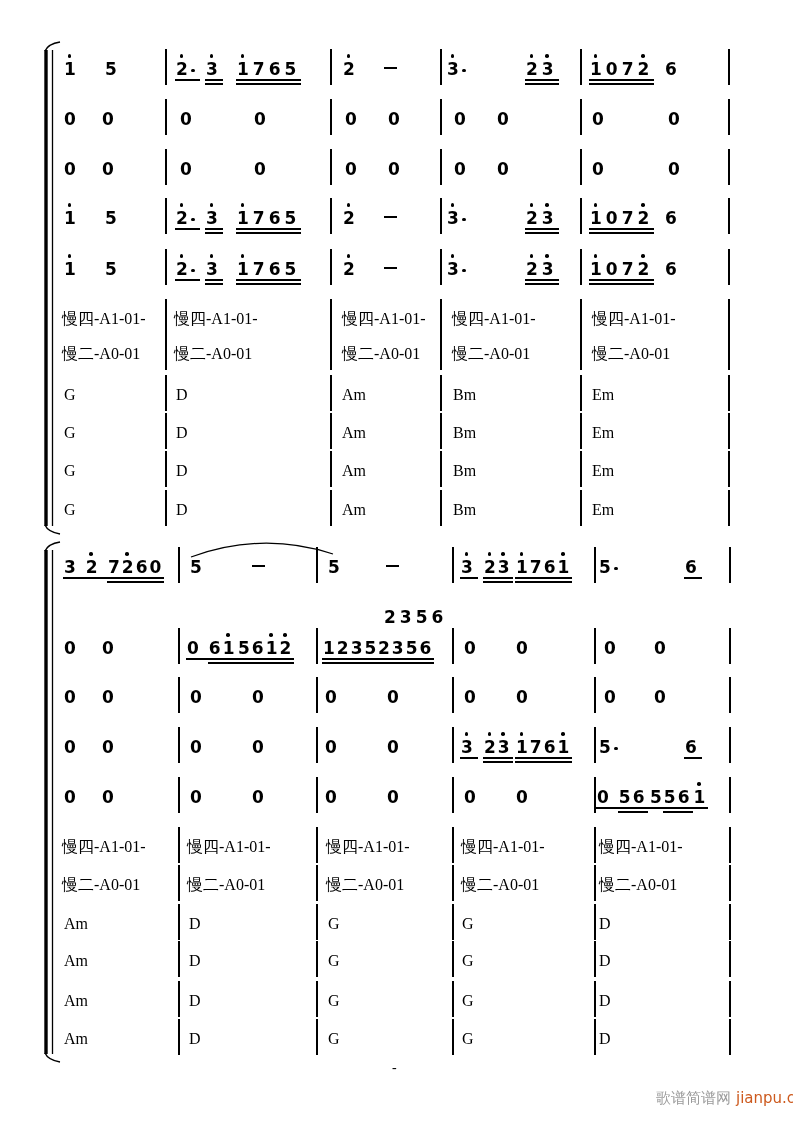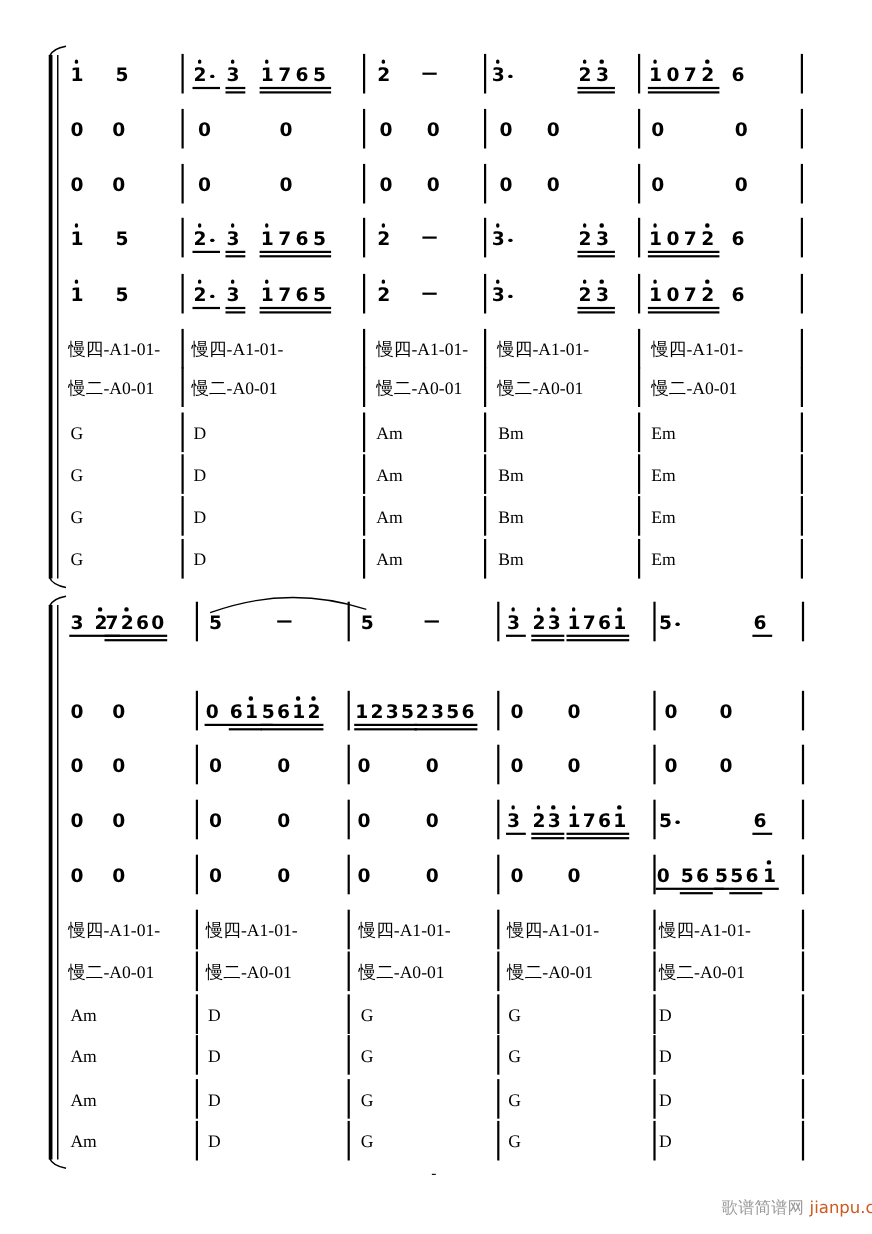--- a/index.html
+++ b/index.html
@@ -188,36 +188,39 @@
         <span class="cell" style="left: 453px;">Bm</span>
         <span class="cell" style="left: 592px;">Em</span>
       </div>
       <div class="bar" style="left: 165px; top: 490px;"></div>
       <div class="bar" style="left: 330px; top: 490px;"></div>
       <div class="bar" style="left: 440px; top: 490px;"></div>
       <div class="bar" style="left: 580px; top: 490px;"></div>
       <div class="bar" style="left: 728px; top: 490px;"></div>
       <div class="row notes" style="top: 557px;">
         <span class="cell" style="left: 64px;"><span class="grp sp-w"><span class="tok it">3</span><span class="tok it">2<div class="hdot"></div></span><div class="ul" style="bottom: -2px;"></div></span></span>
-        <span class="cell" style="left: 96px;"><span class="grp sp-t"><span class="tok it">7</span><span class="tok it">2<div class="hdot"></div></span><span class="tok it">6</span><span class="tok it">0</span><div class="ul" style="bottom: -2px;"></div><div class="ul" style="bottom: -6px;"></div></span></span>
+        <span class="cell" style="left: 108px;"><span class="grp sp-t"><span class="tok it">7</span><span class="tok it">2<div class="hdot"></div></span><span class="tok it">6</span><span class="tok it">0</span><div class="ul" style="bottom: -2px;"></div><div class="ul" style="bottom: -6px;"></div></span></span>
         <span class="cell" style="left: 190px;"><span class="grp sp-n"><span class="tok it">5</span></span></span>
         <span class="cell" style="left: 252px;"><span class="grp sp-n"><span class="dash it"></span></span></span>
         <span class="cell" style="left: 328px;"><span class="grp sp-n"><span class="tok it">5</span></span></span>
         <span class="cell" style="left: 386px;"><span class="grp sp-n"><span class="dash it"></span></span></span>
         <span class="cell" style="left: 461px;"><span class="grp sp-n"><span class="tok it">3<div class="hdot"></div></span><div class="ul" style="bottom: -2px;"></div></span></span>
         <span class="cell" style="left: 484px;"><span class="grp sp-t"><span class="tok it">2<div class="hdot"></div></span><span class="tok it">3<div class="hdot"></div></span><div class="ul" style="bottom: -2px;"></div><div class="ul" style="bottom: -6px;"></div></span></span>
         <span class="cell" style="left: 516px;"><span class="grp sp-t"><span class="tok it">1<div class="hdot"></div></span><span class="tok it">7</span><span class="tok it">6</span><span class="tok it">1<div class="hdot"></div></span><div class="ul" style="bottom: -2px;"></div><div class="ul" style="bottom: -6px;"></div></span></span>
         <span class="cell" style="left: 599px;"><span class="grp sp-n"><span class="tok it">5<span class="adot"></span></span></span></span>
         <span class="cell" style="left: 685px;"><span class="grp sp-n"><span class="tok it">6</span><div class="ul" style="bottom: -2px;"></div></span></span>
       </div>
       <div class="bar" style="left: 178px; top: 547px;"></div>
       <div class="bar" style="left: 316px; top: 547px;"></div>
       <div class="bar" style="left: 452px; top: 547px;"></div>
       <div class="bar" style="left: 594px; top: 547px;"></div>
       <div class="bar" style="left: 729px; top: 547px;"></div>
+      <div class="row notes" style="top: 607px;">
+        <span class="cell" style="left: 384px;"><span class="grp sp-n"><span class="tok it">2</span><span class="tok it">3</span><span class="tok it">5</span><span class="tok it">6</span></span></span>
+      </div>
       <div class="row notes" style="top: 638px;">
         <span class="cell" style="left: 64px;"><span class="grp sp-n"><span class="tok it">0</span></span></span>
         <span class="cell" style="left: 102px;"><span class="grp sp-n"><span class="tok it">0</span></span></span>
         <span class="cell" style="left: 187px;"><span class="grp sp-w"><span class="tok it">0</span><span class="grp sp-t it"><span class="tok it">6</span><span class="tok it">1<div class="hdot"></div></span><div class="ul" style="bottom: -6px;"></div></span><div class="ul" style="bottom: -2px;"></div></span></span>
         <span class="cell" style="left: 238px;"><span class="grp sp-t"><span class="tok it">5</span><span class="tok it">6</span><span class="tok it">1<div class="hdot"></div></span><span class="tok it">2<div class="hdot"></div></span><div class="ul" style="bottom: -2px;"></div><div class="ul" style="bottom: -6px;"></div></span></span>
         <span class="cell" style="left: 323px;"><span class="grp sp-t"><span class="tok it">1</span><span class="tok it">2</span><span class="tok it">3</span><span class="tok it">5</span><div class="ul" style="bottom: -2px;"></div><div class="ul" style="bottom: -6px;"></div></span></span>
         <span class="cell" style="left: 378px;"><span class="grp sp-t"><span class="tok it">2</span><span class="tok it">3</span><span class="tok it">5</span><span class="tok it">6</span><div class="ul" style="bottom: -2px;"></div><div class="ul" style="bottom: -6px;"></div></span></span>
         <span class="cell" style="left: 464px;"><span class="grp sp-n"><span class="tok it">0</span></span></span>
         <span class="cell" style="left: 516px;"><span class="grp sp-n"><span class="tok it">0</span></span></span>
         <span class="cell" style="left: 604px;"><span class="grp sp-n"><span class="tok it">0</span></span></span>

